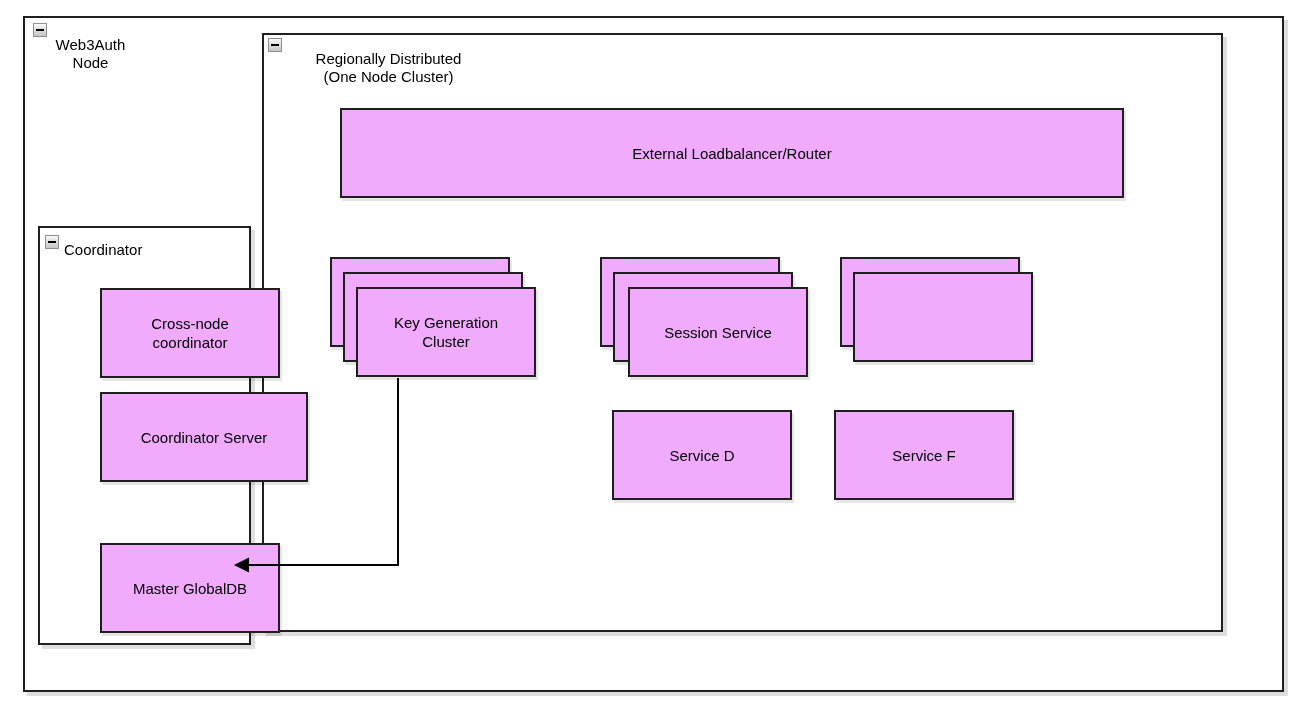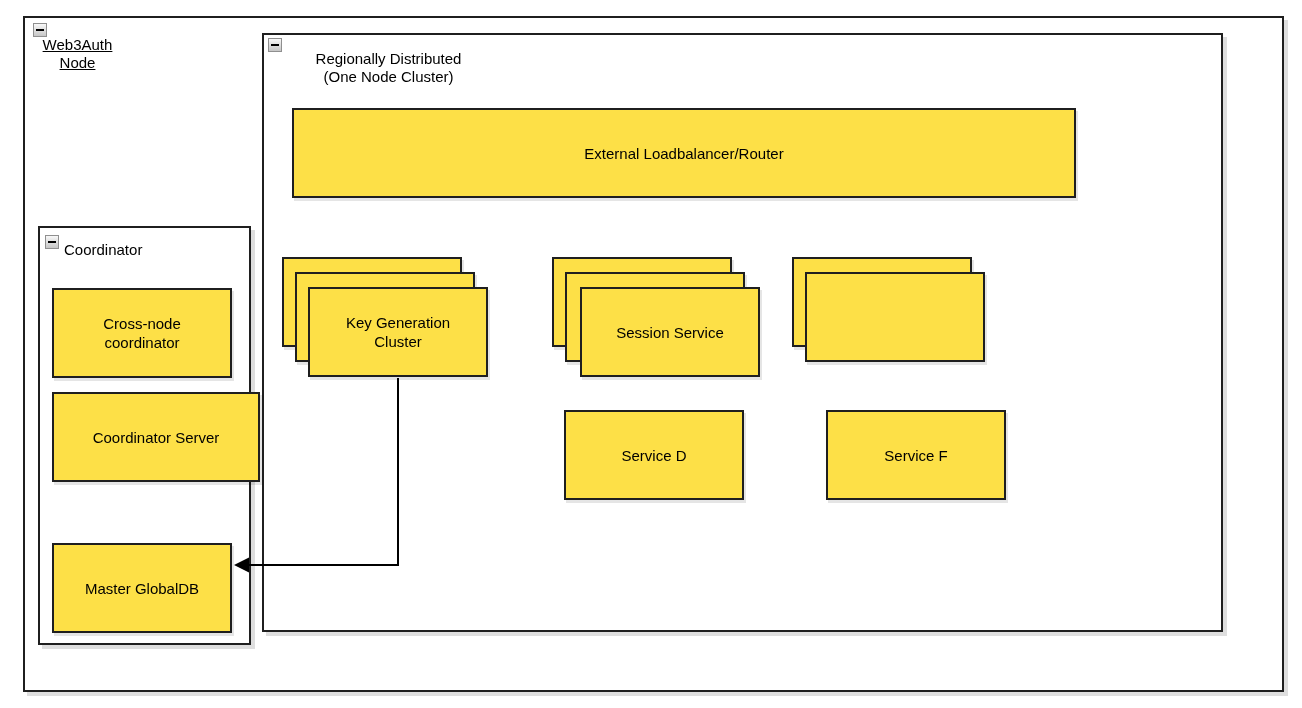--- a/index.html
+++ b/index.html
@@ -38,53 +38,54 @@
   #c-coordinator { left: 45px;  top: 235px; }
 
   .glabel {
     position: absolute;
     font-size: 15px;
     line-height: 18px;
     text-align: center;
     white-space: nowrap;
   }
   .glabel span { display: block; }
-  #lbl-web3auth    { left: 20px;  top: 36px;  width: 115px; text-decoration: underline; }
+  #lbl-web3auth    { left: 33px;  top: 36px;  width: 115px; }
   #lbl-regional    { left: 301px; top: 50px;  width: 175px; }
   #lbl-coordinator { left: 64px;  top: 241px; text-align: left; }
 
   .box {
     position: absolute;
     border: 2px solid #1f1f1f;
-    background: #fde047;
+    background: #f0abfc;
     display: flex; flex-direction: column;
     align-items: center; justify-content: center;
     text-align: center;
     font-size: 15px;
     line-height: 19px;
     box-shadow: 2px 3px 0 rgba(0,0,0,0.10);
+    margin-left: 48px;
   }
   #b-loadbalancer { left: 292px; top: 108px; width: 784px; height: 90px; }
 
   .stackbox { width: 180px; height: 90px; }
   
   #kgs-back  { left: 282px; top: 257px; }
   #kgs-mid   { left: 295px; top: 272px; }
   #kgs-front { left: 308px; top: 287px; }
   
   #ses-back  { left: 552px; top: 257px; }
   #ses-mid   { left: 565px; top: 272px; }
   #ses-front { left: 580px; top: 287px; }
   
   #tss-back  { left: 792px; top: 257px; }
   #tss-mid   { left: 805px; top: 272px; }
   #tss-front { left: 818px; top: 287px; }
 
   #b-service-d { left: 564px; top: 410px; width: 180px; height: 90px; }
-  #b-service-f { left: 826px; top: 410px; width: 180px; height: 90px; text-align: center; }
+  #b-service-f { left: 786px; top: 410px; width: 180px; height: 90px; text-align: center; }
 
   #b-crossnode   { left: 52px; top: 288px; width: 180px; height: 90px; }
   #b-coordserver { left: 52px; top: 392px; width: 208px; height: 90px; }
   #b-globaldb    { left: 52px; top: 543px; width: 180px; height: 90px; }
 
   #edge-overlay {
     position: absolute;
     left: 0; top: 0;
     width: 1302px; height: 708px;
     pointer-events: none;

